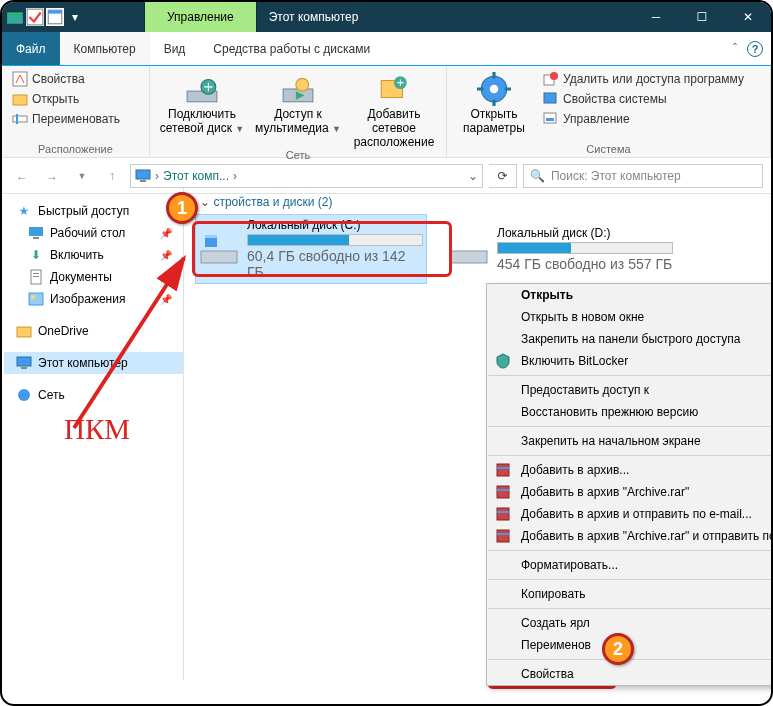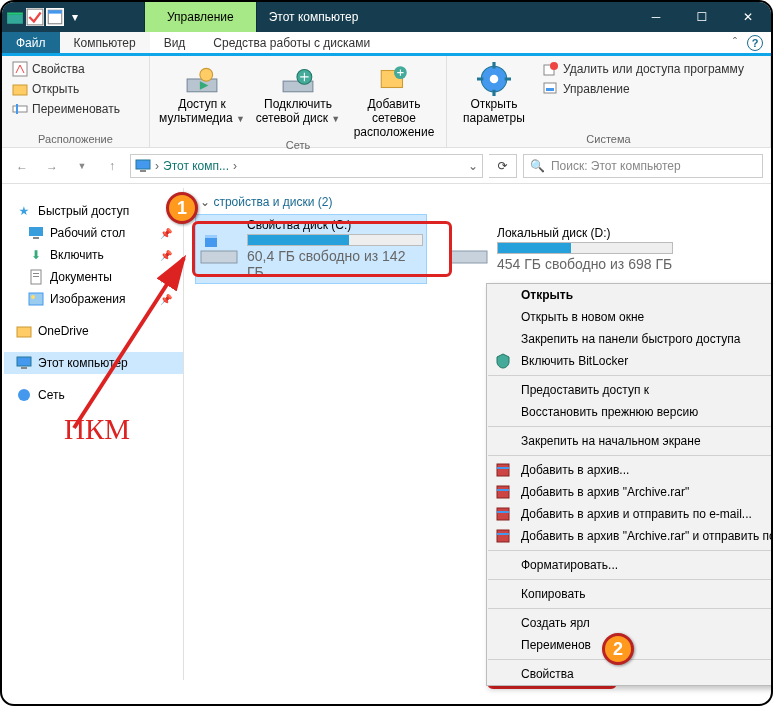--- a/index.html
+++ b/index.html
@@ -11,21 +11,21 @@
 .titlebar .qa { display: flex; gap: 2px; margin-left: 4px; }
 .titlebar .qa span { width: 18px; height: 18px; display: inline-flex; align-items: center; justify-content: center; }
 .titlebar .tabregion { display: flex; height: 100%; margin-left: 60px; }
 .titlebar .tab { height: 100%; display: flex; align-items: center; padding: 0 22px; border-left: 1px solid #0e2c39; border-right: 1px solid #0e2c39; }
 .titlebar .tab.manage { background: #a7e887; color: #000; }
 .titlebar .title { margin-left: 12px; }
 .titlebar .winctrl { margin-left: auto; display: flex; }
 .titlebar .winctrl span { width: 46px; height: 30px; display: flex; align-items: center; justify-content: center; color: #fff; }
 
 
-.menubar { height: 24px; background: #fff; display: flex; align-items: stretch; border-bottom: 3px solid #0ea5e9; position: relative; }
+.menubar { height: 34px; background: #fff; display: flex; align-items: stretch; border-bottom: 1px solid #0ea5e9; position: relative; }
 .menubar .file { background: #1b6b93; color: #fff; padding: 0 14px; display: flex; align-items: center; }
 .menubar .mtab { padding: 0 14px; display: flex; align-items: center; color: #333; }
 .menubar .mtab.active { background: #f7f7f7; }
 .menubar .help { margin-left: auto; display:flex; align-items:center; padding: 0 8px; color:#1b6b93; gap:10px;}
 .menubar .caretup { color:#666; }
 
 
 .ribbon { background: #f7f7f7; height: 92px; border-bottom: 1px solid #e0e0e0; display: flex; align-items: stretch; }
 .ribbon .group { border-right: 1px solid #e0e0e0; display: flex; flex-direction: column; }
 .ribbon .group-body { flex: 1; display: flex; align-items: flex-start; padding: 4px 8px 0 8px; gap: 8px; }
@@ -171,36 +171,36 @@
         </div>
       </div>
       <div class="group-label">Расположение</div>
     </div>
 
     <div class="group" style="flex:0 0 auto;">
       <div class="group-body">
         <div class="big">
           <span class="icn" style="width:34px;height:34px;">
               <svg viewBox="0 0 32 32">
+                <rect x="2" y="18" width="28" height="10" fill="#b8c4cf" stroke="#789"></rect>
+                <circle cx="22" cy="14" r="7" fill="#4a9" stroke="#276"></circle>
+                <path d="M18 14 h8 M22 10 v8" stroke="#fff" stroke-width="1"></path>
+              </svg>
+            </span>
+          <span class="lbl"><span>Подключить сетевой диск</span> <span class="drop">▼</span></span>
+        </div>
+        <div class="big">
+          <span class="icn" style="width:34px;height:34px;">
+              <svg viewBox="0 0 32 32">
                 <rect x="2" y="16" width="28" height="12" fill="#b8c4cf" stroke="#789"></rect>
                 <polygon points="14,18 22,22 14,26" fill="#3a7"></polygon>
                 <circle cx="20" cy="12" r="6" fill="#fc6" stroke="#c93"></circle>
               </svg>
             </span>
           <span class="lbl"><span>Доступ к мультимедиа</span> <span class="drop">▼</span></span>
-        </div>
-        <div class="big">
-          <span class="icn" style="width:34px;height:34px;">
-              <svg viewBox="0 0 32 32">
-                <rect x="2" y="18" width="28" height="10" fill="#b8c4cf" stroke="#789"></rect>
-                <circle cx="22" cy="14" r="7" fill="#4a9" stroke="#276"></circle>
-                <path d="M18 14 h8 M22 10 v8" stroke="#fff" stroke-width="1"></path>
-              </svg>
-            </span>
-          <span class="lbl"><span>Подключить сетевой диск</span> <span class="drop">▼</span></span>
         </div>
         <div class="big">
           <span class="icn" style="width:34px;height:34px;">
               <svg viewBox="0 0 32 32">
                 <rect x="4" y="8" width="20" height="16" fill="#fc6" stroke="#c93"></rect>
                 <circle cx="22" cy="10" r="6" fill="#4a9"></circle>
                 <path d="M19 10 h6 M22 7 v6" stroke="#fff"></path>
               </svg>
             </span>
           <span class="lbl">Добавить сетевое расположение</span>
@@ -228,20 +228,28 @@
         </div>
         <div class="stack">
           <div class="item">
             <span class="icn">
                 <svg viewBox="0 0 16 16">
                   <rect x="1" y="4" width="10" height="10" fill="#fff" stroke="#888"></rect>
                   <circle cx="11" cy="5" r="4" fill="#e44"></circle>
                 </svg>
               </span>
             <span>Удалить или доступа программу</span>
+          </div>
+          <div class="item">
+            <span class="icn">
+                <svg viewBox="0 0 16 16">
+                  <rect x="1" y="2" width="12" height="10" fill="#49e" stroke="#279"></rect>
+                </svg>
+              </span>
+            <span>Свойства системы</span>
           </div>
           <div class="item">
             <span class="icn">
                 <svg viewBox="0 0 16 16">
                   <rect x="1" y="2" width="12" height="10" fill="#fff" stroke="#888"></rect>
                   <rect x="3" y="7" width="8" height="3" fill="#49e"></rect>
                 </svg>
               </span>
             <span>Управление</span>
           </div>
@@ -353,37 +361,37 @@
         <span style="color:#555;">⌄ </span><span>стройства и диски (2)</span>
       </div>
       <div class="drives">
         <div class="drive selected">
           <span class="hdd"><svg viewBox="0 0 40 36">
                 <rect x="2" y="20" width="36" height="12" fill="#c8d2dc" stroke="#89a"></rect>
                 <rect x="6" y="4" width="12" height="12" fill="#49e"></rect>
                 <rect x="6" y="4" width="12" height="3" fill="#9cf"></rect>
               </svg></span>
           <div class="dinfo">
-            <div class="dname">Свойства диск (C:)</div>
+            <div class="dname">Локальный диск (C:)</div>
             <div class="bar">
                 <div class="fill" style="width:58%;"></div>
               </div>
             <div class="dfree">60,4 ГБ свободно из 142 ГБ</div>
           </div>
         </div>
         <div class="drive">
           <span class="hdd"><svg viewBox="0 0 40 36">
                 <rect x="2" y="20" width="36" height="12" fill="#c8d2dc" stroke="#89a"></rect>
               </svg></span>
           <div class="dinfo">
             <div class="dname">Локальный диск (D:)</div>
             <div class="bar">
                 <div class="fill" style="width:42%;"></div>
               </div>
-            <div class="dfree">454 ГБ свободно из 698 ГБ</div>
+            <div class="dfree">454 ГБ свободно из 557 ГБ</div>
           </div>
         </div>
       </div>
 
       <div class="ctxmenu">
         <div class="citem bold">
             <span class="txt">Открыть</span>
           </div>
         <div class="citem">
             <span class="txt">Открыть в новом окне</span>

